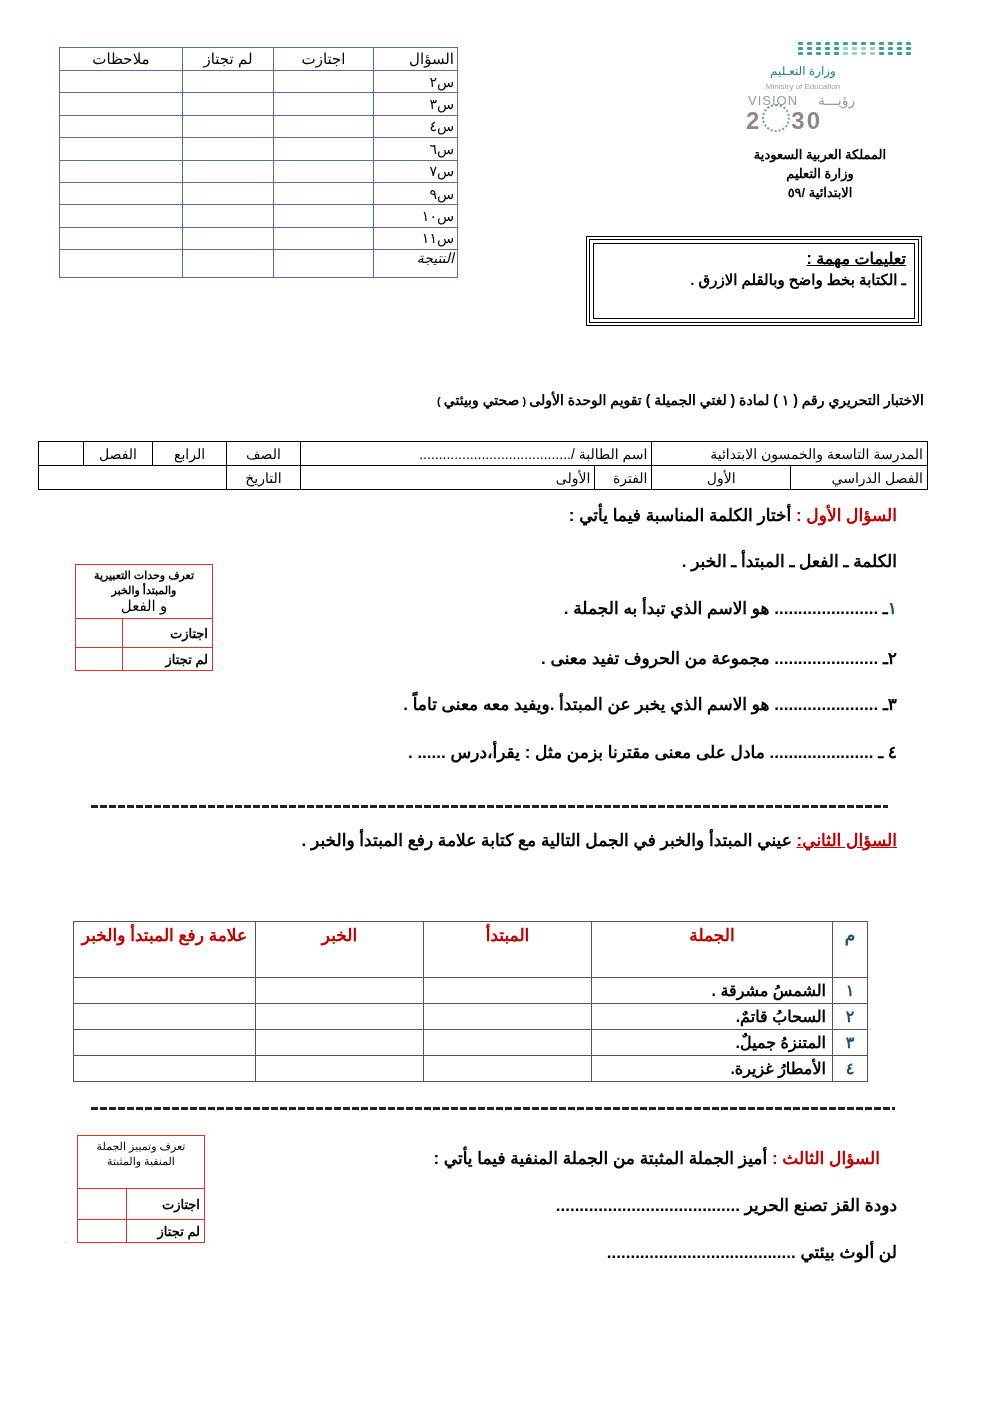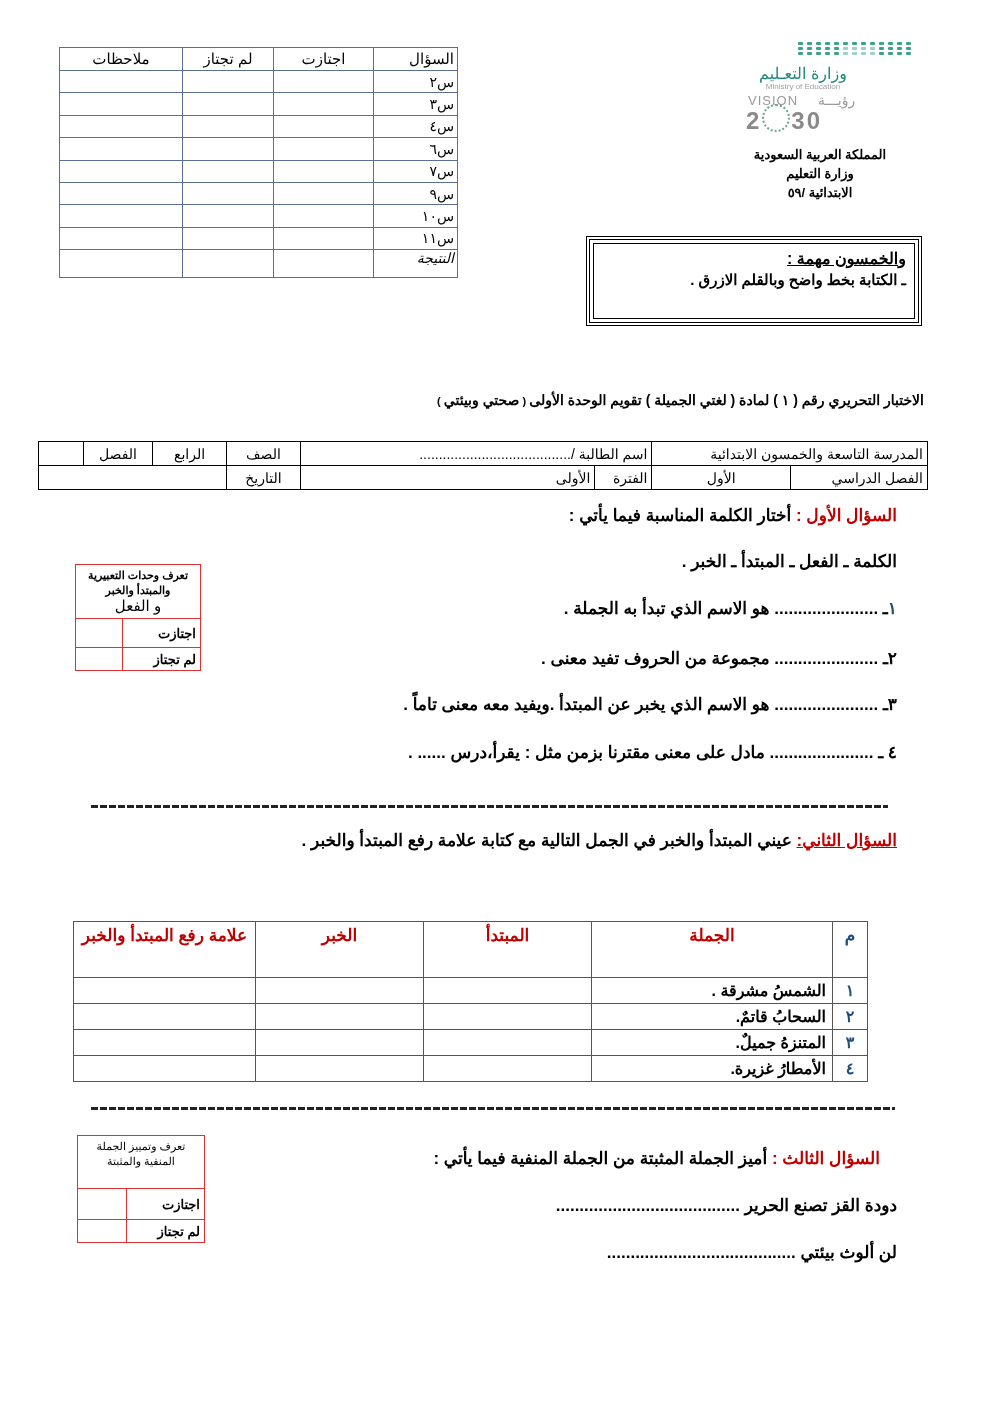--- a/index.html
+++ b/index.html
@@ -14,21 +14,21 @@
   table.score tr.result td { height: 27px; vertical-align: top; font-style: italic; }
   table.score td.c1 { width: 77px; text-align: right; }
   table.score td.c2 { width: 93px; text-align: center; }
   table.score td.c3 { width: 84px; text-align: center; }
   table.score td.c4 { text-align: center; }
 
   
   .logo { position: absolute; left: 740px; top: 38px; width: 180px; height: 100px; }
   .dots { position: absolute; left: 58px; top: 4px; display: grid; grid-template-columns: repeat(13, 7px); grid-gap: 2px 2px; }
   .dots span { width: 5px; height: 3px; background: #3aa38f; border-radius: 1px; display: block; }
-  .min-ar { position: absolute; left: 8px; top: 26px; width: 110px; text-align: center; color: #1f8a78; font-size: 16px; font-family: "Liberation Sans", sans-serif; }
+  .min-ar { position: absolute; left: 8px; top: 26px; width: 110px; text-align: center; color: #1f8a78; font-size: 12px; font-family: "Liberation Sans", sans-serif; }
   .min-en { position: absolute; left: 8px; top: 44px; width: 110px; text-align: center; color: #a0a0a0; font-size: 8px; font-family: "Liberation Sans", sans-serif; }
   .vision { position: absolute; left: 8px; top: 55px; color: #9a9a9a; font-size: 13px; letter-spacing: 1px; font-family: "Liberation Sans", sans-serif; }
   .ruya { position: absolute; left: 78px; top: 54px; color: #9a9a9a; font-size: 14px; font-family: "Liberation Sans", sans-serif; }
   .year { position: absolute; left: 6px; top: 66px; color: #8a8a8a; font-size: 24px; font-weight: bold; letter-spacing: 2px; font-family: "Liberation Sans", sans-serif; }
   .emblem { display: inline-block; width: 24px; height: 24px; border-radius: 50%; border: 2px dotted #6aa68a; vertical-align: -3px; margin: 0 1px; }
 
   .header-lines { position: absolute; left: 720px; top: 145px; width: 200px; text-align: center; direction: rtl;
                   font-size: 13px; font-weight: bold; line-height: 19px; font-family: "Liberation Sans", sans-serif; }
 
   
@@ -182,21 +182,21 @@
 </div>
 
 <div class="header-lines">
   <div>المملكة العربية السعودية</div>
   <div>وزارة التعليم</div>
   <div>الابتدائية /٥٩</div>
 </div>
 
 <div class="instr">
   <div class="instr-inner">
-    <div class="instr-title">والخمسون مهمة :</div>
+    <div class="instr-title">تعليمات مهمة :</div>
     <div>ـ الكتابة بخط واضح  وبالقلم الازرق .</div>
   </div>
 </div>
 
 <div class="exam-title">
   <span>الاختبار التحريري رقم (  ١  ) لمادة  ( لغتي الجميلة ) </span><span>تقويم الوحدة الأولى</span><span class="sm"> ( </span><span>صحتي وبيئتي</span><span class="sm"> )</span>
 </div>
 
 <table class="info">
   <tbody>
@@ -221,21 +221,21 @@
 
 <div class="q" style="right:95px; top:505px;">
   <span class="red">السؤال الأول :</span><span>  أختار الكلمة المناسبة فيما يأتي :</span>
 </div>
 <div class="q" style="right:95px; top:551px;">الكلمة   ـ الفعل ـ المبتدأ ـ الخبر .</div>
 <div class="q" style="right:95px; top:598px;"><span class="num">١</span><span>ـ  ...................... هو الاسم الذي تبدأ به الجملة .</span></div>
 <div class="q" style="right:95px; top:648px;"><span>٢</span><span>ـ ...................... مجموعة من الحروف تفيد معنى  .</span></div>
 <div class="q" style="right:95px; top:694px;"><span>٣</span><span>ـ ...................... هو الاسم الذي يخبر عن المبتدأ .ويفيد معه معنى تاماً .</span></div>
 <div class="q" style="right:95px; top:742px;"><span>٤</span><span> ـ ...................... مادل على معنى مقترنا بزمن مثل : يقرأ،درس ...... .</span></div>
 
-<table class="skill" style="left:75px; top:564px; width:126px;">
+<table class="skill" style="left:75px; top:564px; width:138px;">
   <tbody>
       <tr>
         <td colspan="2" class="title"><span>تعرف وحدات التعبيرية والمبتدأ والخبر</span><br><span style="font-size:15px;font-weight:normal">و الفعل</span></td>
       </tr>
   <tr>
         <td style="height:26px;padding-right:4px">اجتازت</td>
         <td style="width:44px"></td>
       </tr>
   <tr>
         <td style="height:20px;padding-right:4px">لم تجتاز</td>

